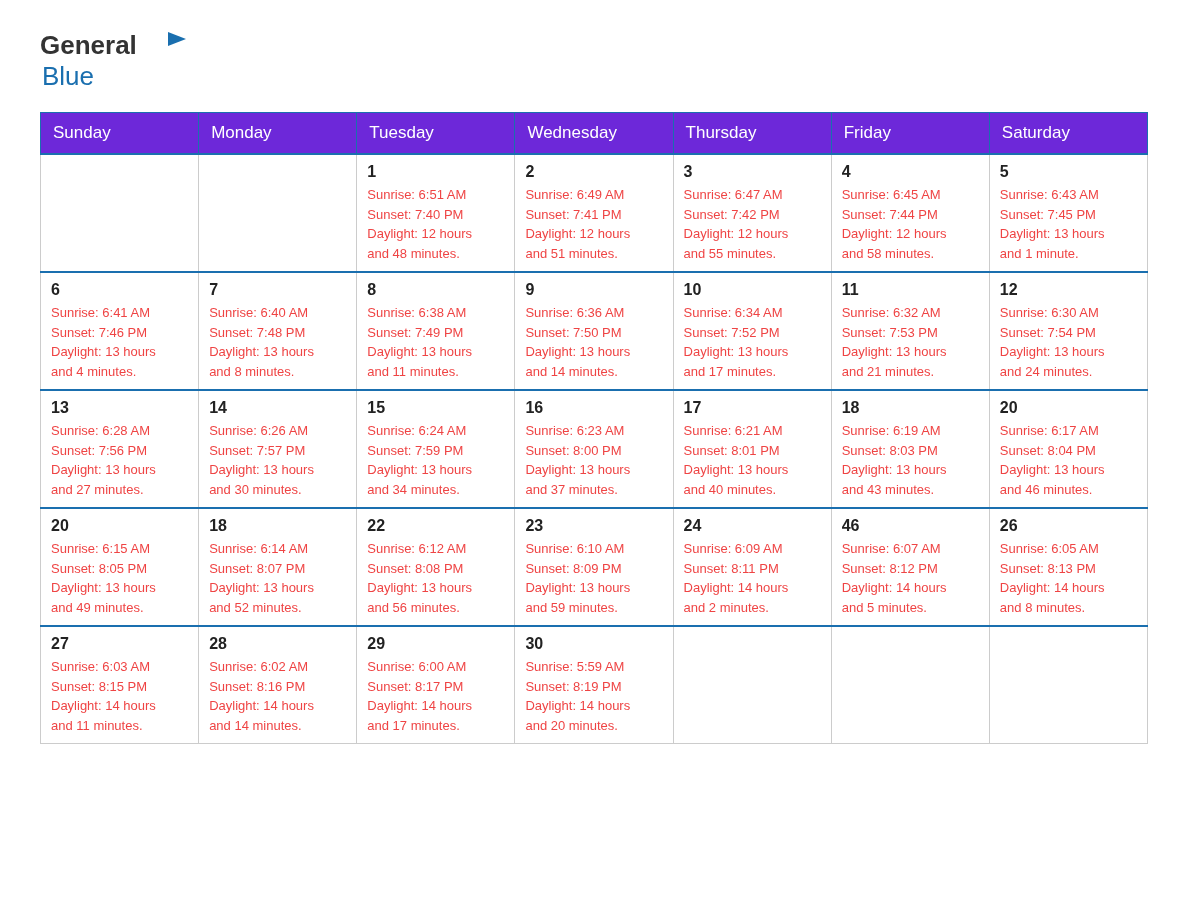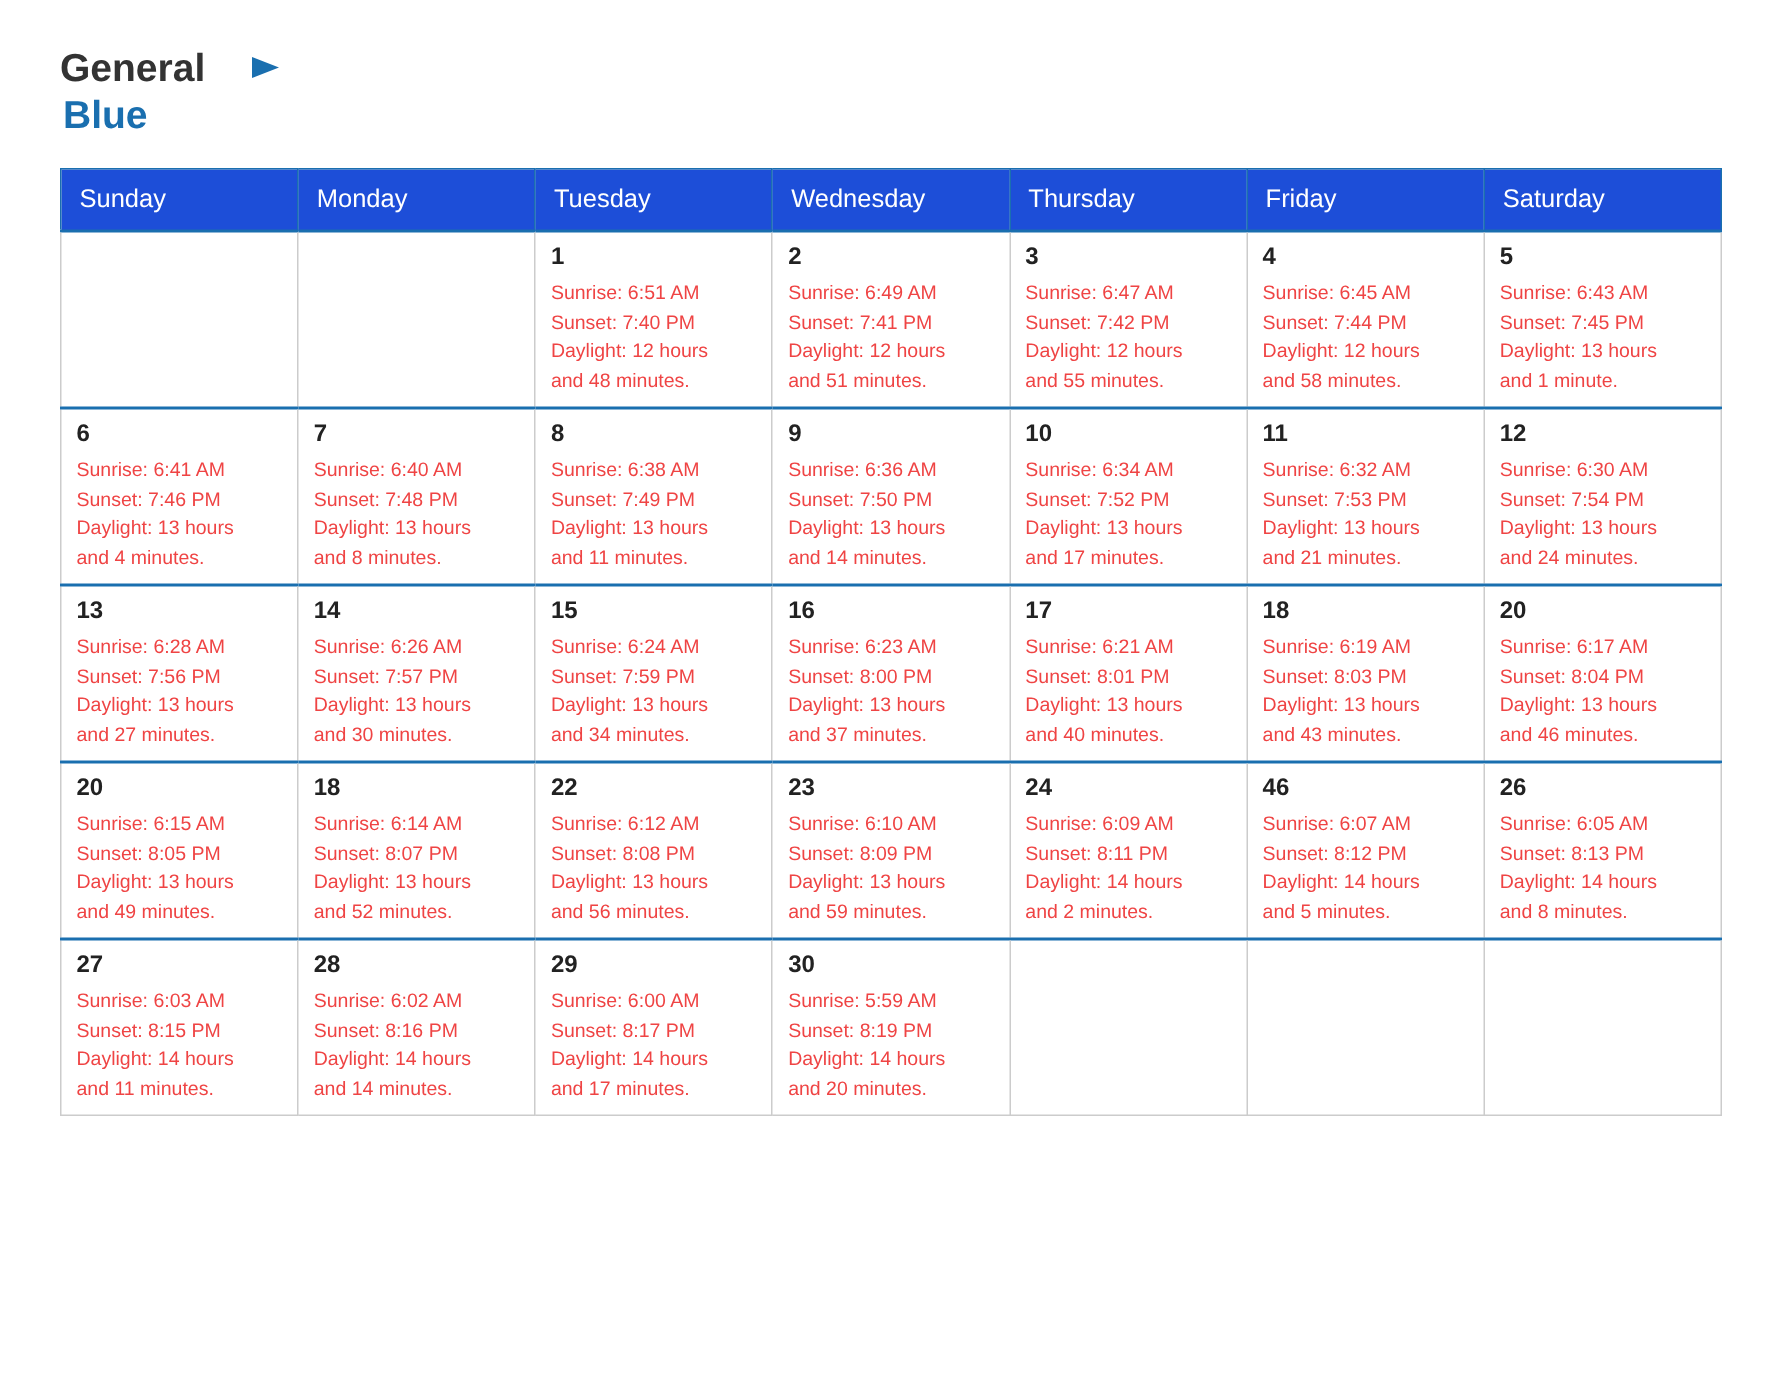--- a/index.html
+++ b/index.html
@@ -33,21 +33,21 @@
     .location {
       font-size: 22px;
       color: #333;
       margin-top: 4px;
     }
     .calendar {
       width: 100%;
       border-collapse: collapse;
     }
     .calendar th {
-      background-color: #1d4ed8;
+      background-color: #6d28d9;
       color: #fff;
       padding: 10px 12px;
       text-align: left;
       font-size: 17px;
       font-weight: normal;
       border: 1px solid #1a6faf;
     }
     .calendar td {
       border: 1px solid #ccc;
       vertical-align: top;
@@ -73,26 +73,25 @@
     .empty-cell {
       background: #fff;
     }
     .logo-wrapper {
       display: flex;
       flex-direction: column;
       align-items: flex-start;
     }
     .logo-row {
       display: flex;
-      align-items: center;
       gap: 27px;
     }
     .logo-subtext {
       font-size: 26px;
-      font-weight: bold;
+      font-weight: normal;
       color: #1a6faf;
       margin-left: 2px;
     }
   </style>
 </head>
 <body>
 
 <div class="header">
   <div class="logo-wrapper">
     <div class="logo-row">

